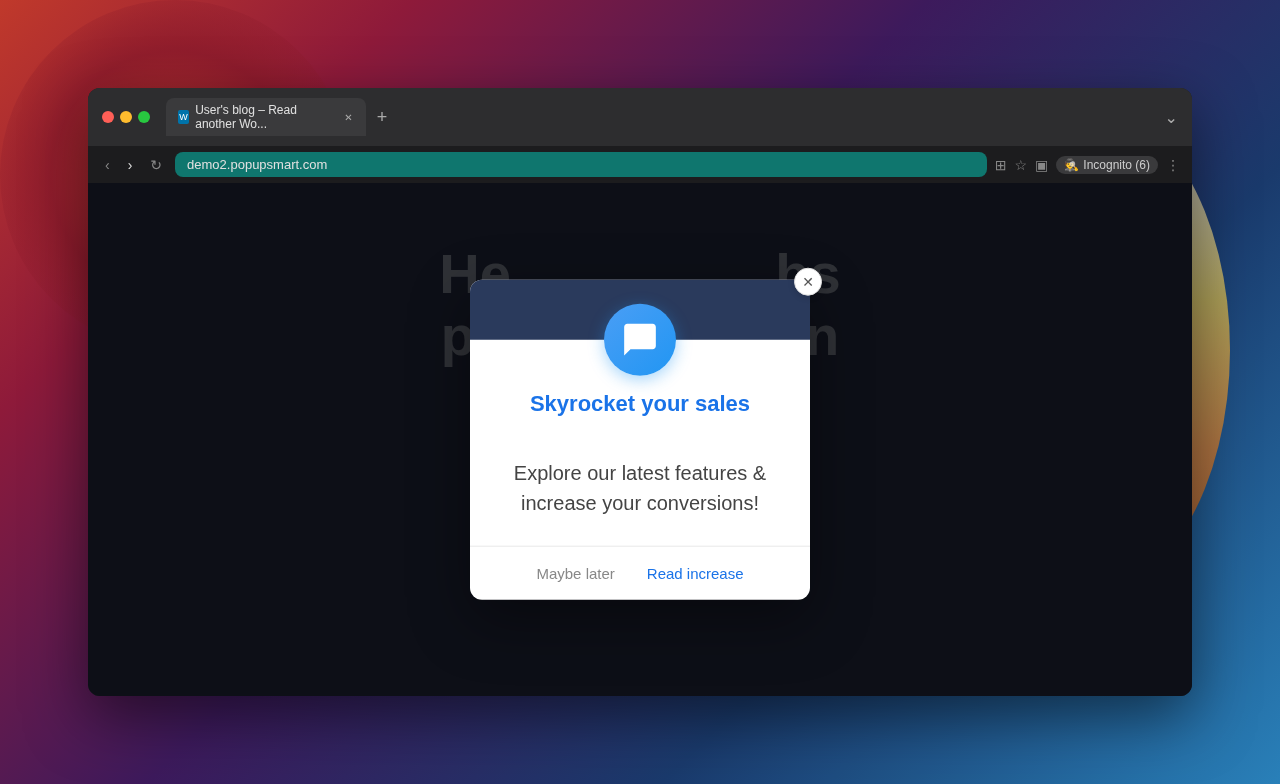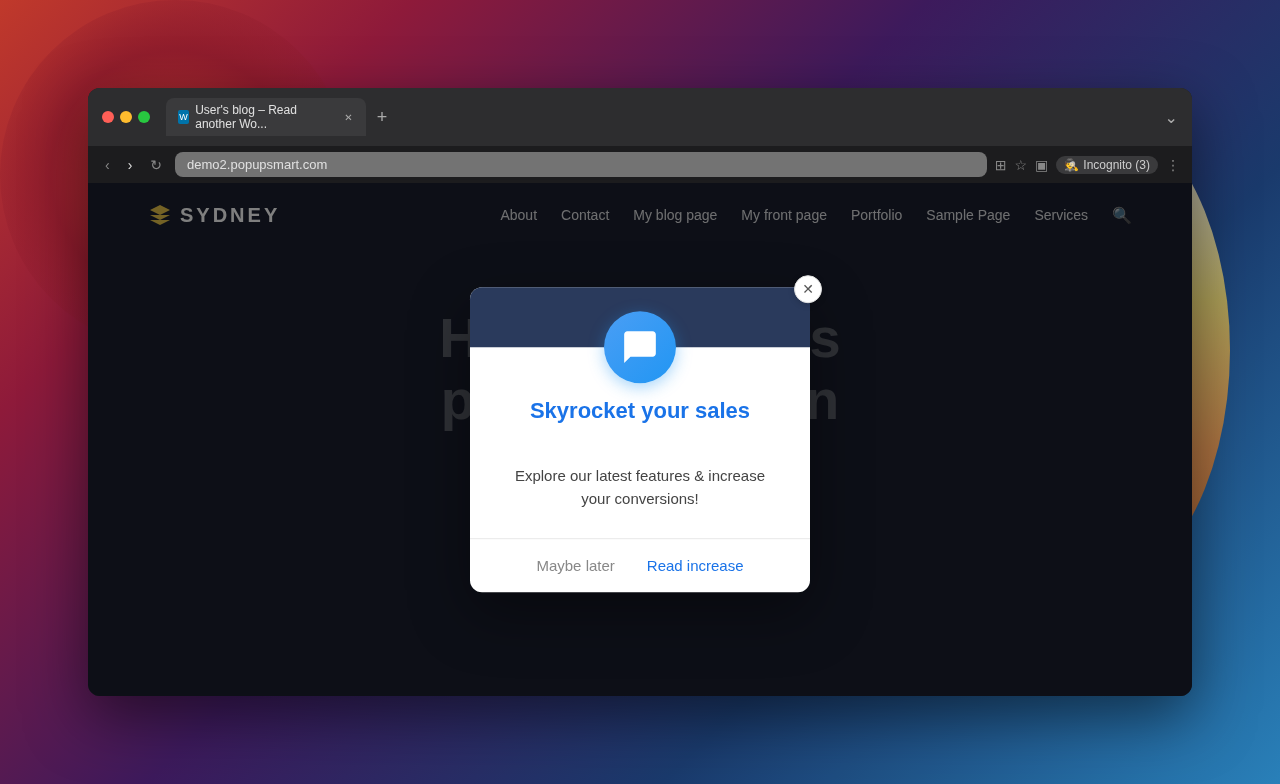--- a/index.html
+++ b/index.html
@@ -154,21 +154,21 @@
       border: none;
       color: #888;
       font-size: 14px;
       cursor: pointer;
       padding: 3px 5px;
     }
     .nav-btn.active { color: #e0e0e0; }
 
     .address-bar {
       flex: 1;
-      background: #737373;
+      background: #0f766e;
       border: none;
       border-radius: 8px;
       padding: 5px 12px;
       color: #e0e0e0;
       font-size: 13px;
       outline: none;
     }
 
     .nav-right-icons {
       display: flex;
@@ -377,21 +377,21 @@
 
     .popup-title {
       font-size: 22px;
       font-weight: 700;
       color: #1a73e8;
       margin-bottom: 4px;
       line-height: 1.3;
     }
 
     .popup-description {
-      font-size: 15px;
+      font-size: 20px;
       color: #444;
       line-height: 1.5;
       margin-bottom: 0;
       margin-top: 40px;
     }
 
     .popup-footer {
       border-top: 1px solid #e8e8e8;
       display: flex;
       align-items: center;
@@ -451,48 +451,29 @@
       <button class="nav-btn">‹</button>
       <button class="nav-btn active">›</button>
       <button class="nav-btn">↻</button>
       <input class="address-bar" type="text" value="demo2.popupsmart.com" style="">
       <div class="nav-right-icons">
         <span>⊞</span>
         <span>☆</span>
         <span>▣</span>
         <div class="incognito-badge">
           <span>🕵</span>
-          <span>Incognito (3)</span>
+          <span>Incognito (6)</span>
         </div>
         <span>⋮</span>
       </div>
     </div>
   </div>
 
   <div class="website-content">
 
-    <div class="site-header">
-      <div class="site-logo">
-        <svg class="logo-icon" viewBox="0 0 24 24" fill="#e8c44a">
-          <path d="M12 2L2 7l10 5 10-5-10-5zM2 17l10 5 10-5M2 12l10 5 10-5"></path>
-        </svg>
-        <span>SYDNEY</span>
-      </div>
-
-      <nav class="site-nav">
-        <a href="#">About</a>
-        <a href="#">Contact</a>
-        <a href="#">My blog page</a>
-        <a href="#">My front page</a>
-        <a href="#">Portfolio</a>
-        <a href="#">Sample Page</a>
-        <a href="#">Services</a>
-        <span class="search-icon-nav">🔍</span>
-      </nav>
-    </div>
 
     <div class="site-hero">
       <div class="hero-title">
         He&nbsp;&nbsp;&nbsp;&nbsp;&nbsp;&nbsp;&nbsp;&nbsp;&nbsp;&nbsp;&nbsp;&nbsp;&nbsp;&nbsp;&nbsp;&nbsp;&nbsp;bs<br>
         pe&nbsp;&nbsp;&nbsp;&nbsp;&nbsp;&nbsp;&nbsp;&nbsp;&nbsp;&nbsp;&nbsp;&nbsp;&nbsp;&nbsp;&nbsp;&nbsp;&nbsp;on
       </div>
       <div class="hero-subtitle">
         A pow&nbsp;&nbsp;&nbsp;&nbsp;&nbsp;&nbsp;&nbsp;&nbsp;&nbsp;&nbsp;&nbsp;&nbsp;&nbsp;&nbsp;&nbsp;&nbsp;&nbsp;&nbsp;&nbsp;&nbsp;&nbsp;&nbsp;&nbsp;&nbsp;&nbsp;&nbsp;&nbsp;&nbsp;ocus
       </div>
       <div class="hero-buttons">

